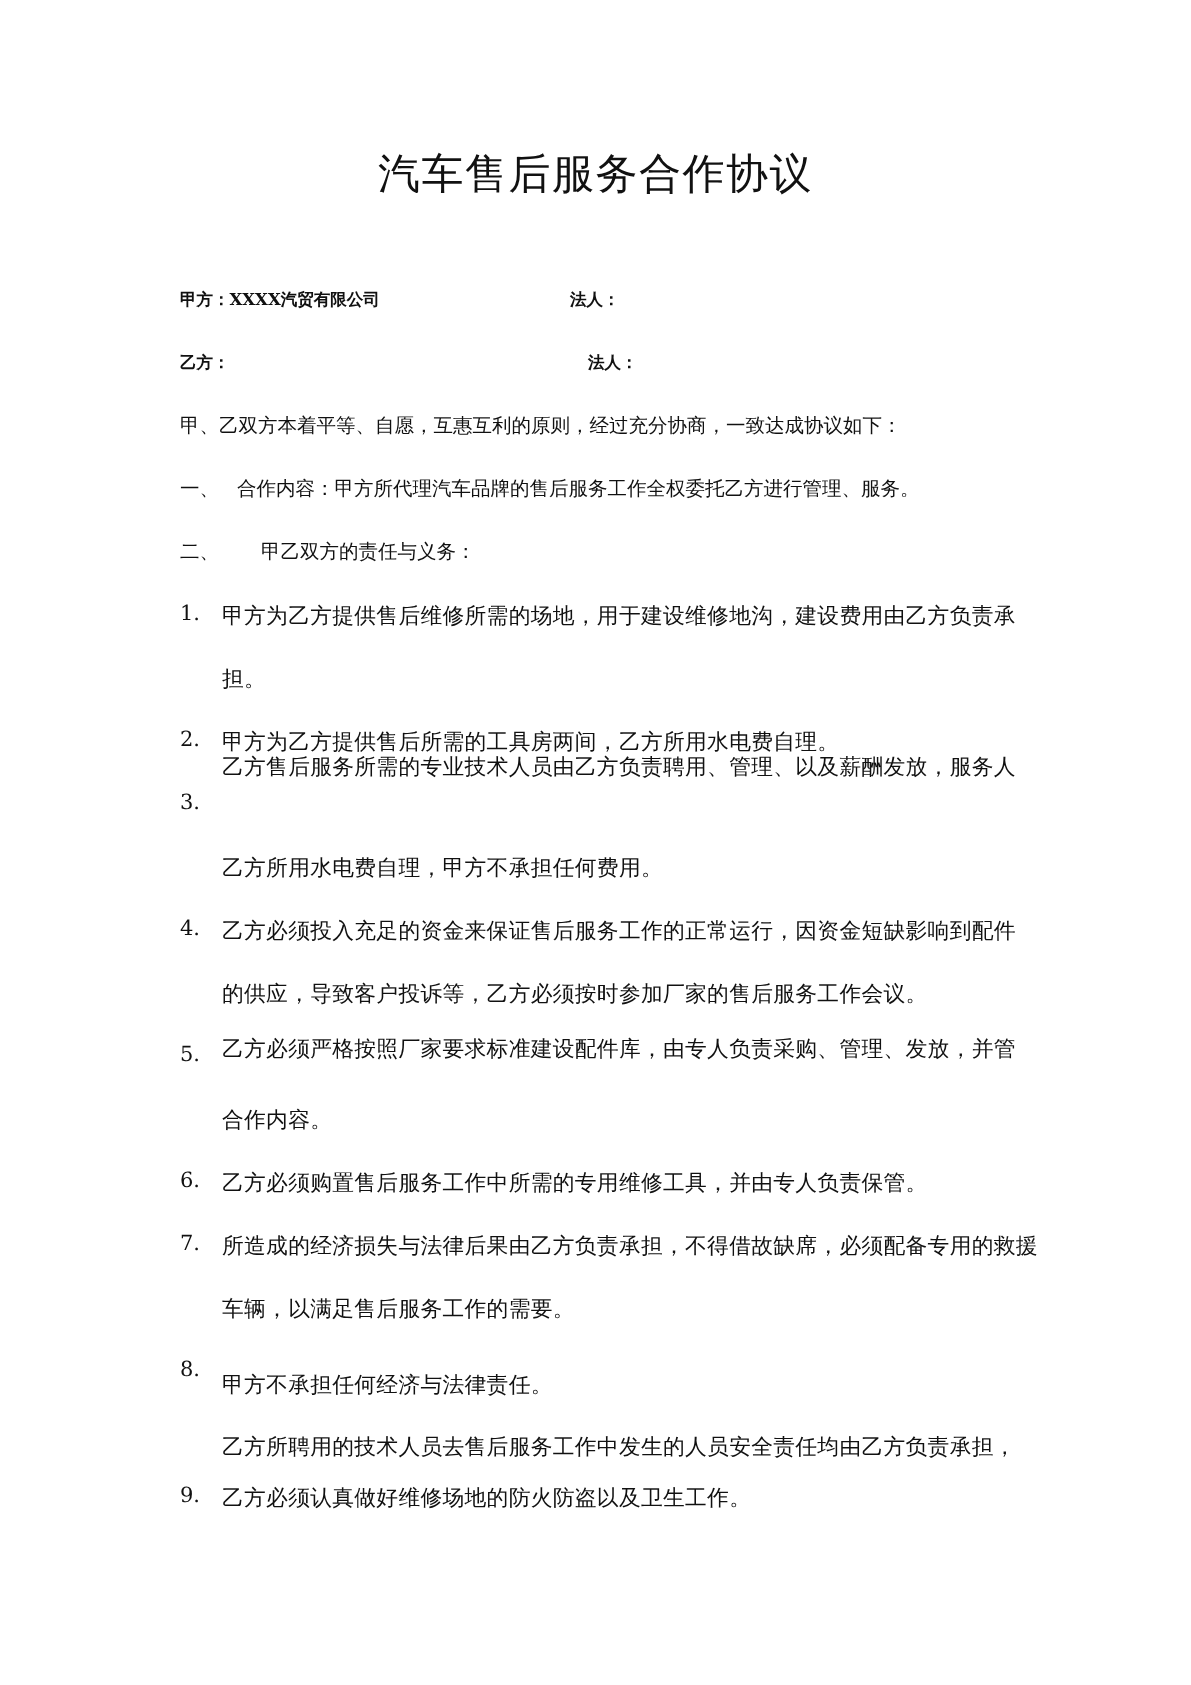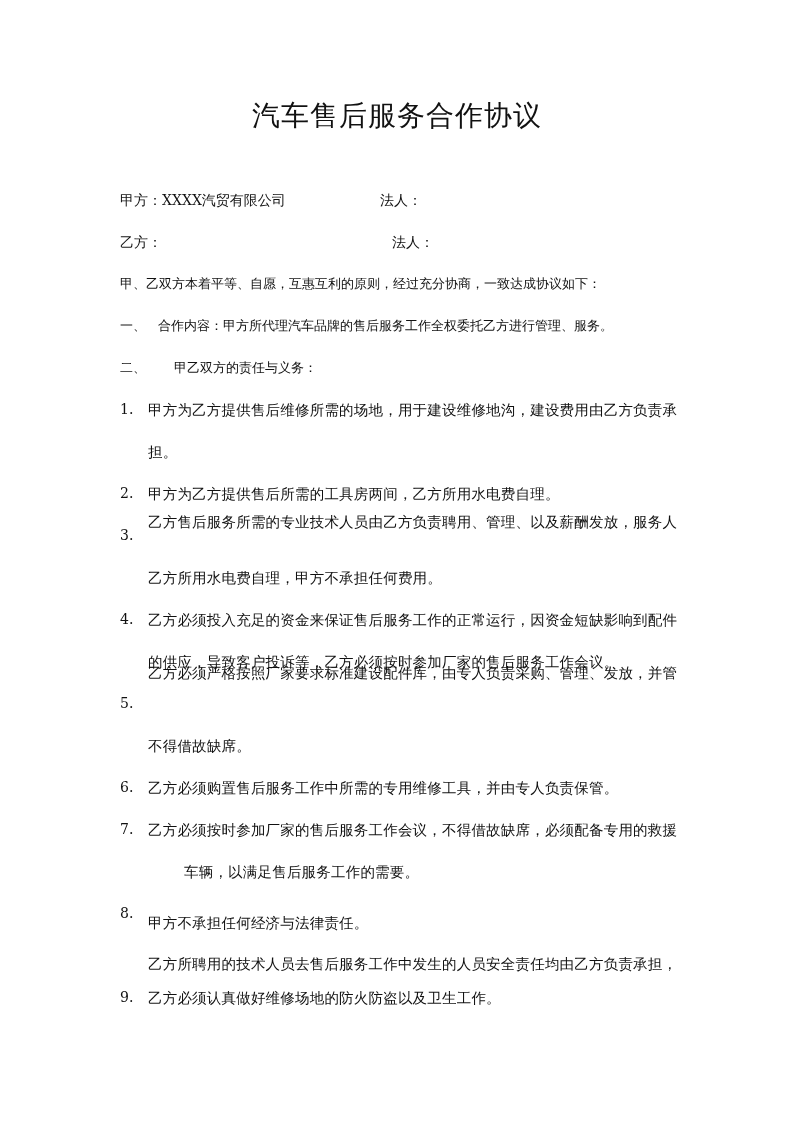--- a/index.html
+++ b/index.html
@@ -1,20 +1,20 @@
 <!DOCTYPE html>
 <html><head>
   <meta charset="utf-8">
   <style>
     html, body { margin: 0; padding: 0; background: #ffffff; }
     body { width: 794px; height: 1123px; position: relative; overflow: hidden;
            font-family: "DejaVu Serif", "Liberation Serif", serif; color: #111; }
     .title { position: absolute; left: 0; width: 794px; top: 97px; text-align: center;
              font-size: 28px; font-weight: normal; letter-spacing: 1px; margin: 0; }
-    .party { position: absolute; font-size: 14px; font-weight: normal; }
+    .party { position: absolute; font-size: 11px; font-weight: bold; }
     .para { position: absolute; left: 120px; font-size: 13px; white-space: nowrap; }
     .num { position: absolute; left: 120px; font-size: 14px; }
     .item-text { position: absolute; left: 148px; font-size: 14.5px; white-space: nowrap; letter-spacing: 0.2px; }
   </style>
 </head>
 <body>
 
 <h1 class="title">汽车售后服务合作协议</h1>
 
 <div class="party" style="left:120px; top:192px;">甲方：XXXX汽贸有限公司</div>
@@ -31,36 +31,36 @@
 <div class="para" style="top:359px; left:158px;margin-left:16px;">甲乙双方的责任与义务：</div>
 
 <div class="num" style="top:401px;">1.</div>
 <div class="item-text" style="top:401px;font-family:Liberation Serif, serif;">甲方为乙方提供售后维修所需的场地，用于建设维修地沟，建设费用由乙方负责承</div>
 <div class="item-text" style="top:443px;">担。</div>
 
 <div class="num" style="top:485px;">2.</div>
 <div class="item-text" style="top:485px;">甲方为乙方提供售后所需的工具房两间，乙方所用水电费自理。</div>
 
 <div class="num" style="top:527px;">3.</div>
-<div class="item-text" style="top:513px;font-family:Liberation Serif, serif;">乙方售后服务所需的专业技术人员由乙方负责聘用、管理、以及薪酬发放，服务人</div>
+<div class="item-text" style="top:502px;font-family:Liberation Serif, serif;">乙方售后服务所需的专业技术人员由乙方负责聘用、管理、以及薪酬发放，服务人</div>
 <div class="item-text" style="top:569px;">乙方所用水电费自理，甲方不承担任何费用。</div>
 
 <div class="num" style="top:611px;">4.</div>
 <div class="item-text" style="top:611px;">乙方必须投入充足的资金来保证售后服务工作的正常运行，因资金短缺影响到配件</div>
 <div class="item-text" style="top:653px;">的供应，导致客户投诉等，乙方必须按时参加厂家的售后服务工作会议。</div>
 
 <div class="num" style="top:695px;">5.</div>
-<div class="item-text" style="top:664px;">乙方必须严格按照厂家要求标准建设配件库，由专人负责采购、管理、发放，并管</div>
-<div class="item-text" style="top:737px;">不得借故缺席。</div>
+<div class="item-text" style="top:690px;">乙方必须严格按照厂家要求标准建设配件库，由专人负责采购、管理、发放，并管</div>
+<div class="item-text" style="top:737px;">合作内容。</div>
 
 <div class="num" style="top:779px;">6.</div>
 <div class="item-text" style="top:779px;">乙方必须购置售后服务工作中所需的专用维修工具，并由专人负责保管。</div>
 
 <div class="num" style="top:821px;">7.</div>
-<div class="item-text" style="top:821px;">乙方必须按时参加厂家的售后服务工作会议，不得借故缺席，必须配备专用的救援</div>
-<div class="item-text" style="top:863px;margin-left:36px;">车辆，以满足售后服务工作的需要。</div>
+<div class="item-text" style="top:821px;">所造成的经济损失与法律后果由乙方负责承担，不得借故缺席，必须配备专用的救援</div>
+<div class="item-text" style="top:863px;">车辆，以满足售后服务工作的需要。</div>
 
 <div class="num" style="top:905px;">8.</div>
 <div class="item-text" style="top:955px;font-family:Liberation Serif, serif;">乙方所聘用的技术人员去售后服务工作中发生的人员安全责任均由乙方负责承担，</div>
 <div class="item-text" style="top:914px;text-align:right;">甲方不承担任何经济与法律责任。</div>
 
 <div class="num" style="top:989px;">9.</div>
 <div class="item-text" style="top:989px;">乙方必须认真做好维修场地的防火防盗以及卫生工作。</div>
 
 </body></html>

